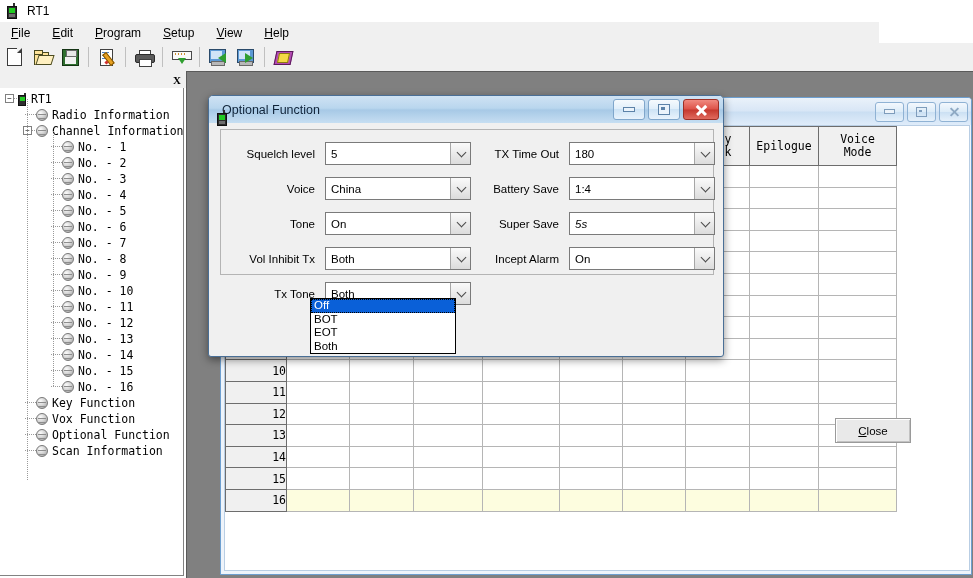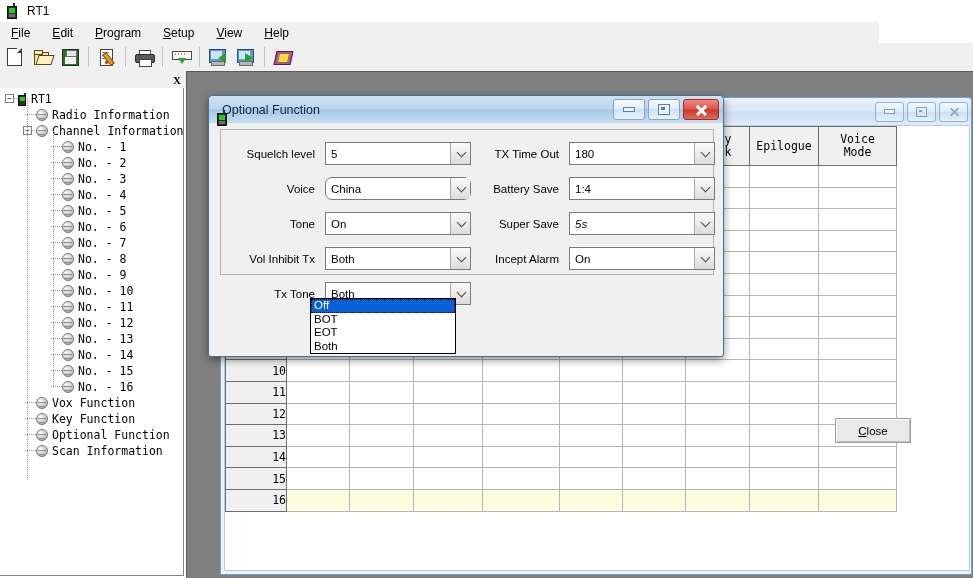--- a/index.html
+++ b/index.html
@@ -564,28 +564,28 @@
             <span class="dot-h"></span>
           </span>
           <span class="globe"></span>
           <span>No. - 16</span>
         </div>
         <div class="tnode" style="padding-left: 22px;">
           <span class="tw">
             <span class="dot-h"></span>
           </span>
           <span class="globe"></span>
+          <span>Key Function</span>
+        </div>
+        <div class="tnode" style="padding-left: 22px;">
+          <span class="tw">
+            <span class="dot-h"></span>
+          </span>
+          <span class="globe"></span>
           <span>Vox Function</span>
-        </div>
-        <div class="tnode" style="padding-left: 22px;">
-          <span class="tw">
-            <span class="dot-h"></span>
-          </span>
-          <span class="globe"></span>
-          <span>Key Function</span>
         </div>
         <div class="tnode" style="padding-left: 22px;">
           <span class="tw">
             <span class="dot-h"></span>
           </span>
           <span class="globe"></span>
           <span>Optional Function</span>
         </div>
         <div class="tnode" style="padding-left: 22px;">
           <span class="tw">
@@ -864,21 +864,21 @@
           <div class="flabel" style="width: 90px;">Squelch level</div>
           <div class="combo" style="width: 146px; margin-left: 10px;">
             <span class="val">5</span>
             <span class="arrow">
               <span class="chev"></span>
             </span>
           </div>
         </div>
         <div class="frow" style="left: 4px; top: 47px;">
           <div class="flabel" style="width: 90px;">Voice</div>
-          <div class="combo" style="width: 146px; margin-left: 10px; border-radius: 7px;">
+          <div class="combo" style="width: 146px; margin-left: 10px;">
             <span class="val">China</span>
             <span class="arrow">
               <span class="chev"></span>
             </span>
           </div>
         </div>
         <div class="frow" style="left: 4px; top: 82px;">
           <div class="flabel" style="width: 90px;">Tone</div>
           <div class="combo" style="width: 146px; margin-left: 10px;">
             <span class="val">On</span>

